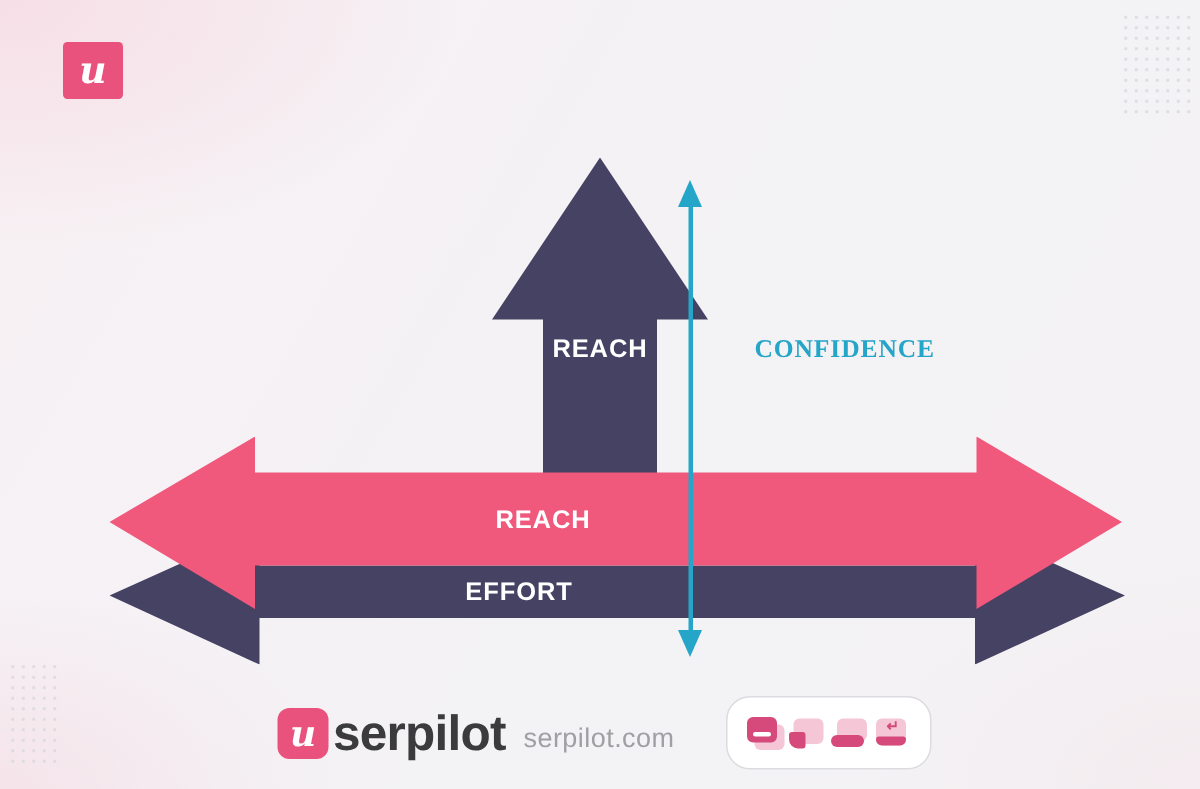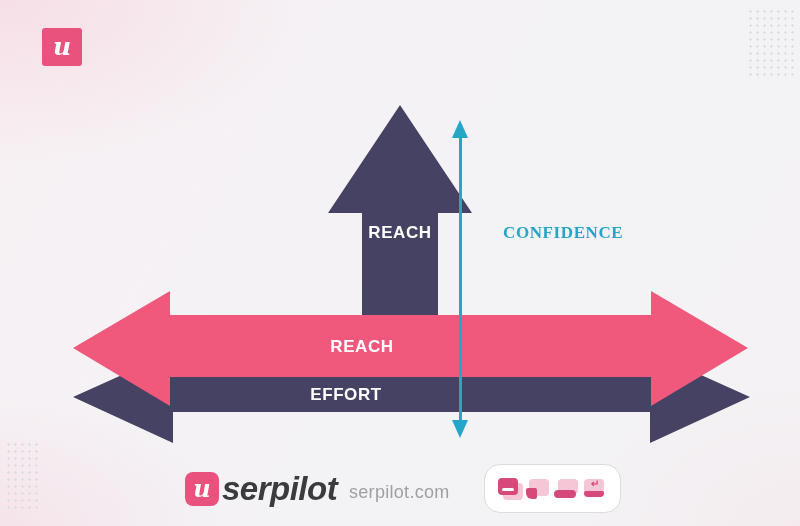--- a/index.html
+++ b/index.html
@@ -63,21 +63,21 @@
   .lbl-reach  { left: 0; top: 337px; width: 724px; text-align: center; color: #ffffff; }
   .lbl-effort { left: 0; top: 385px; width: 692px; text-align: center; color: #ffffff; }
 
   
   .footer-logo { position: absolute; left: 185px; top: 470px; display: flex; align-items: center; z-index: 4; }
   .footer-badge {
     width: 34px; height: 34px; background: #e8527d; border-radius: 8px;
     display: flex; align-items: center; justify-content: center;
   }
   .footer-badge .u { font-size: 24px; padding-bottom: 2px; }
-  .footer-wordmark { font-size: 33px; font-weight: bold; color: #3b3b3e; letter-spacing: -0.5px; margin-left: 3px; font-style: italic; }
+  .footer-wordmark { font-size: 33px; font-weight: bold; color: #3b3b3e; letter-spacing: -0.5px; margin-left: 3px; }
   .footer-site { position: absolute; left: 349px; top: 482px; font-size: 18px; color: #a0a0a4; letter-spacing: .3px; }
 
   .icons-pill {
     position: absolute; left: 484px; top: 464px; width: 137px; height: 49px;
     background: #ffffff; border: 1.5px solid #dcdce0; border-radius: 16px;
     display: flex; align-items: center; justify-content: space-between; padding: 0 13px; z-index: 4;
   }
   .pill-icon { position: relative; width: 25px; height: 24px; }
   .pi-shadow { position: absolute; left: 5px; top: 6px; width: 20px; height: 17px; background: #f4c6d6; border-radius: 4px; }
   .pi-dark-sq { position: absolute; left: 0; top: 1px; width: 20px; height: 17px; background: #d6497b; border-radius: 4px; }

